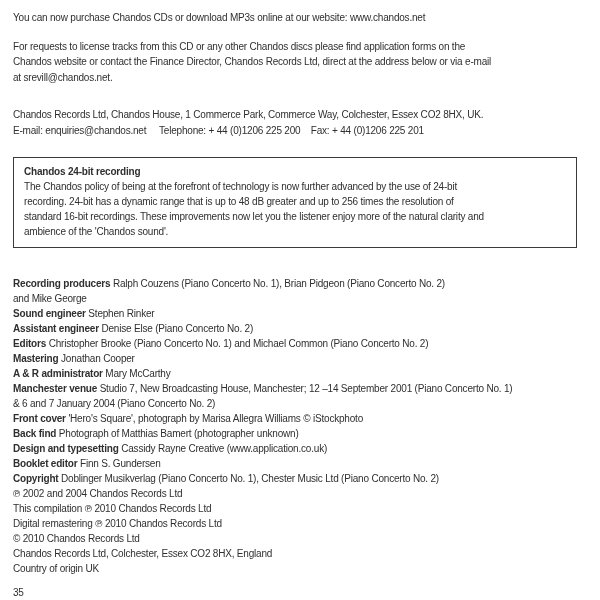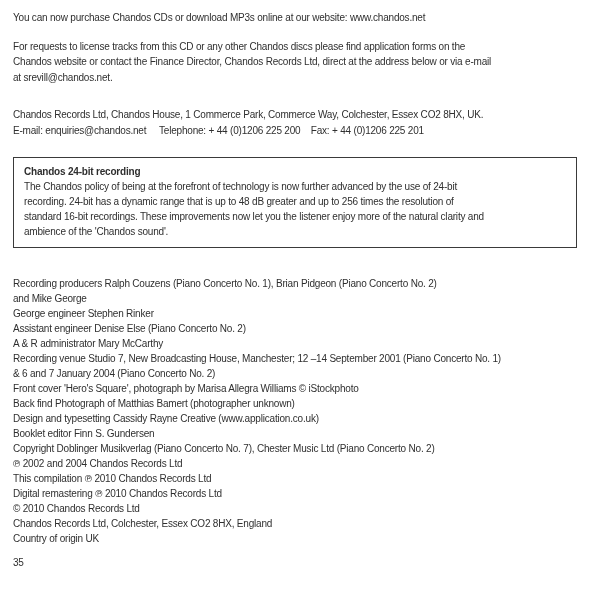--- a/index.html
+++ b/index.html
@@ -35,21 +35,21 @@
     white-space: pre-wrap;
   }
   .recording-box .box-body {
     white-space: pre-wrap;
   }
   .credits { margin: 0; }
   .credit-line {
     line-height: 15px;
     white-space: pre-wrap;
   }
-  .credit-label { font-weight: normal; margin-top: 24px; }
+  .credit-label { font-weight: bold; margin-top: 24px; }
   .page-number {
     margin-top: 9px;
     line-height: 15px;
   }
 </style>
 </head>
 <body>
 
 <div class="page" style="background: rgb(255, 255, 255); color: rgb(47, 47, 47);">
 
@@ -66,30 +66,32 @@
     <div class="box-title">Chandos 24-bit recording</div>
     <div class="box-body">The Chandos policy of being at the forefront of technology is now further advanced by the use of 24-bit
 recording. 24-bit has a dynamic range that is up to 48 dB greater and up to 256 times the resolution of
 standard 16-bit recordings. These improvements now let you the listener enjoy more of the natural clarity and
 ambience of the 'Chandos sound'.</div>
   </div>
 
   <div class="credits">
       <div class="credit-line"><span class="credit-label">Recording producers</span><span> Ralph Couzens (Piano Concerto No. 1), Brian Pidgeon (Piano Concerto No. 2)
 and Mike George</span></div>
-      <div class="credit-line"><span class="credit-label">George engineer</span><span> Stephen Rinker</span></div>
+      <div class="credit-line"><span class="credit-label">Sound engineer</span><span> Stephen Rinker</span></div>
       <div class="credit-line"><span class="credit-label">Assistant engineer</span><span> Denise Else (Piano Concerto No. 2)</span></div>
+      <div class="credit-line"><span class="credit-label">Editors</span><span> Christopher Brooke (Piano Concerto No. 1) and Michael Common (Piano Concerto No. 2)</span></div>
+      <div class="credit-line"><span class="credit-label">Mastering</span><span> Jonathan Cooper</span></div>
       <div class="credit-line"><span class="credit-label">A &amp; R administrator</span><span> Mary McCarthy</span></div>
-      <div class="credit-line"><span class="credit-label">Recording venue</span><span> Studio 7, New Broadcasting House, Manchester; 12 –14 September 2001 (Piano Concerto No. 1)
+      <div class="credit-line"><span class="credit-label">Manchester venue</span><span> Studio 7, New Broadcasting House, Manchester; 12 –14 September 2001 (Piano Concerto No. 1)
 &amp; 6 and 7 January 2004 (Piano Concerto No. 2)</span></div>
       <div class="credit-line"><span class="credit-label">Front cover</span><span> 'Hero's Square', photograph by Marisa Allegra Williams © iStockphoto</span></div>
       <div class="credit-line"><span class="credit-label">Back find</span><span> Photograph of Matthias Bamert (photographer unknown)</span></div>
       <div class="credit-line"><span class="credit-label">Design and typesetting</span><span> Cassidy Rayne Creative (www.application.co.uk)</span></div>
       <div class="credit-line"><span class="credit-label">Booklet editor</span><span> Finn S. Gundersen</span></div>
-      <div class="credit-line"><span class="credit-label">Copyright</span><span> Doblinger Musikverlag (Piano Concerto No. 7), Chester Music Ltd (Piano Concerto No. 2)</span></div>
+      <div class="credit-line"><span class="credit-label">Copyright</span><span> Doblinger Musikverlag (Piano Concerto No. 1), Chester Music Ltd (Piano Concerto No. 2)</span></div>
       <div class="credit-line"><span>℗ 2002 and 2004 Chandos Records Ltd</span></div>
       <div class="credit-line"><span>This compilation ℗ 2010 Chandos Records Ltd</span></div>
       <div class="credit-line"><span>Digital remastering ℗ 2010 Chandos Records Ltd</span></div>
       <div class="credit-line"><span>© 2010 Chandos Records Ltd</span></div>
       <div class="credit-line"><span>Chandos Records Ltd, Colchester, Essex CO2 8HX, England</span></div>
       <div class="credit-line"><span>Country of origin UK</span></div>
     </div>
 
   <div class="page-number">35</div>
 

